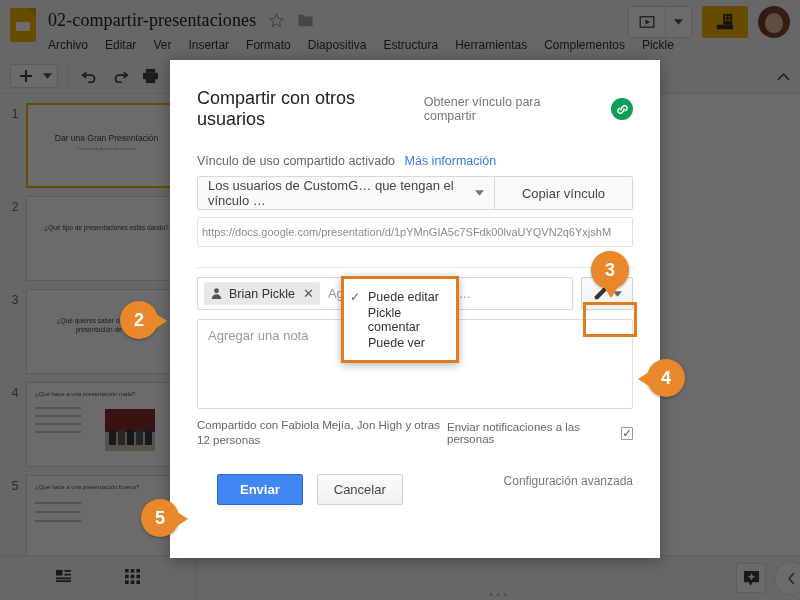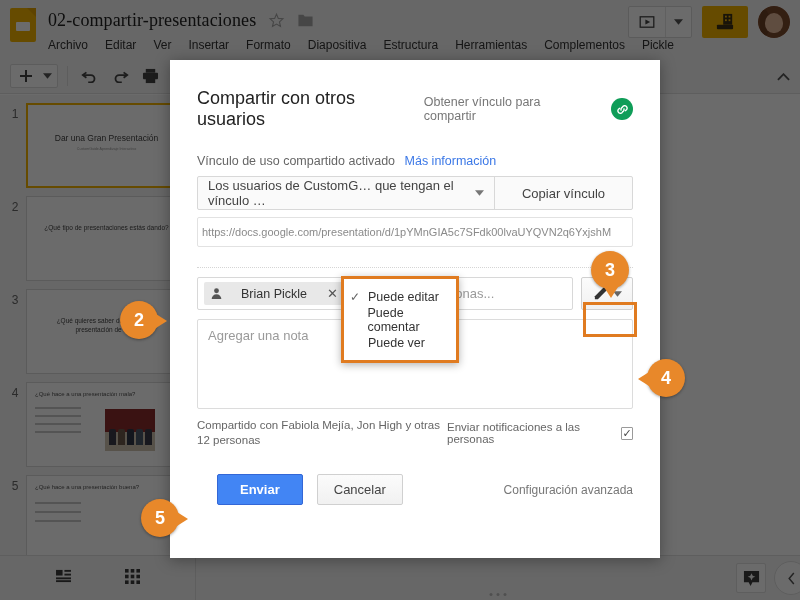--- a/index.html
+++ b/index.html
@@ -116,40 +116,40 @@
            display:flex; align-items:center; padding:0 4px; font-size:11px; color:#8a8a8a;
            overflow:hidden; white-space:nowrap; }
 
   .m-divider { border-top:1px dotted #d5d5d5; margin-top:20px; }
 
   .m-personas { margin-top:18px; font-size:12.5px; color:#555; }
 
   .m-peoplerow { display:flex; align-items:flex-start; gap:8px; margin-top:9px; }
   .m-chipbox { flex:1; height:33px; border:1px solid #d8d8d8; border-radius:2px; background:#fff;
                display:flex; align-items:center; padding:0 6px; gap:8px; }
-  .chip { display:flex; align-items:center; gap:18px; background:#e8e8e8; border-radius:2px;
+  .chip { display:flex; align-items:center; gap:6px; background:#e8e8e8; border-radius:2px;
           height:23px; padding:0 6px; font-size:12.5px; color:#333; }
   .chip .pico { width:13px; height:13px; display:block; }
   .chip .x { color:#555; font-size:13px; margin-left:2px; }
   .ph-more { font-size:13px; color:#9a9a9a; }
   .m-pencil { width:52px; height:33px; border:1px solid #d0d0d0; border-radius:2px;
               background:linear-gradient(#fbfbfb,#f1f1f1); display:flex; align-items:center;
               justify-content:center; gap:5px; }
   .m-pencil .caret { color:#666; font-size:9px; }
 
   .m-note { margin-top:9px; height:90px; border:1px solid #dcdcdc; border-radius:2px;
             padding:8px 10px; font-size:13px; color:#9a9a9a; }
 
   .m-sharedrow { display:flex; justify-content:space-between; margin-top:9px; align-items:center; }
   .m-sharedwith { font-size:11.5px; color:#666; line-height:15px; max-width:250px; }
   .m-notify { display:flex; align-items:center; gap:7px; font-size:11.5px; color:#666; }
   .cbox { width:13px; height:13px; border:1px solid #9a9a9a; border-radius:1px; background:#fff;
           display:flex; align-items:center; justify-content:center; }
 
-  .m-actions { display:flex; align-items:center; margin-top:26px;padding-left:20px; }
+  .m-actions { display:flex; align-items:flex-start; margin-top:26px;padding-left:20px; }
   .btn-send { background:#4285f4; color:#fff; font-size:13px; font-weight:bold; border-radius:2px;
               height:31px; padding:0 22px; display:flex; align-items:center; border:1px solid #3367d6; }
   .btn-cancel { background:linear-gradient(#fbfbfb,#f1f1f1); color:#444; font-size:13px;
                 border:1px solid #d0d0d0; border-radius:2px; height:31px; padding:0 16px;
                 display:flex; align-items:center; margin-left:14px; }
   .m-adv { margin-left:auto; font-size:12px; color:#777; }
 
   
   .perm-menu { position:absolute; left:341px; top:276px; width:118px; background:#fff;
                border:3px solid #e07b20; z-index:130; padding:6px 0;
@@ -480,21 +480,21 @@
   </div>
 </div>
 
 <div class="perm-menu">
   <div class="perm-item">
     <span class="chk">✓</span>
     <span class="lbl">Puede editar</span>
   </div>
   <div class="perm-item">
     <span class="chk"></span>
-    <span class="lbl">Puede comentar</span>
+    <span class="lbl">Pickle comentar</span>
   </div>
   <div class="perm-item">
     <span class="chk"></span>
     <span class="lbl">Puede ver</span>
   </div>
 </div>
 
 <div class="hl" style="left:583px; top:302px; width:54px; height:35px;"></div>
 
 <div class="badge right" style="left:120px; top:301px;">

